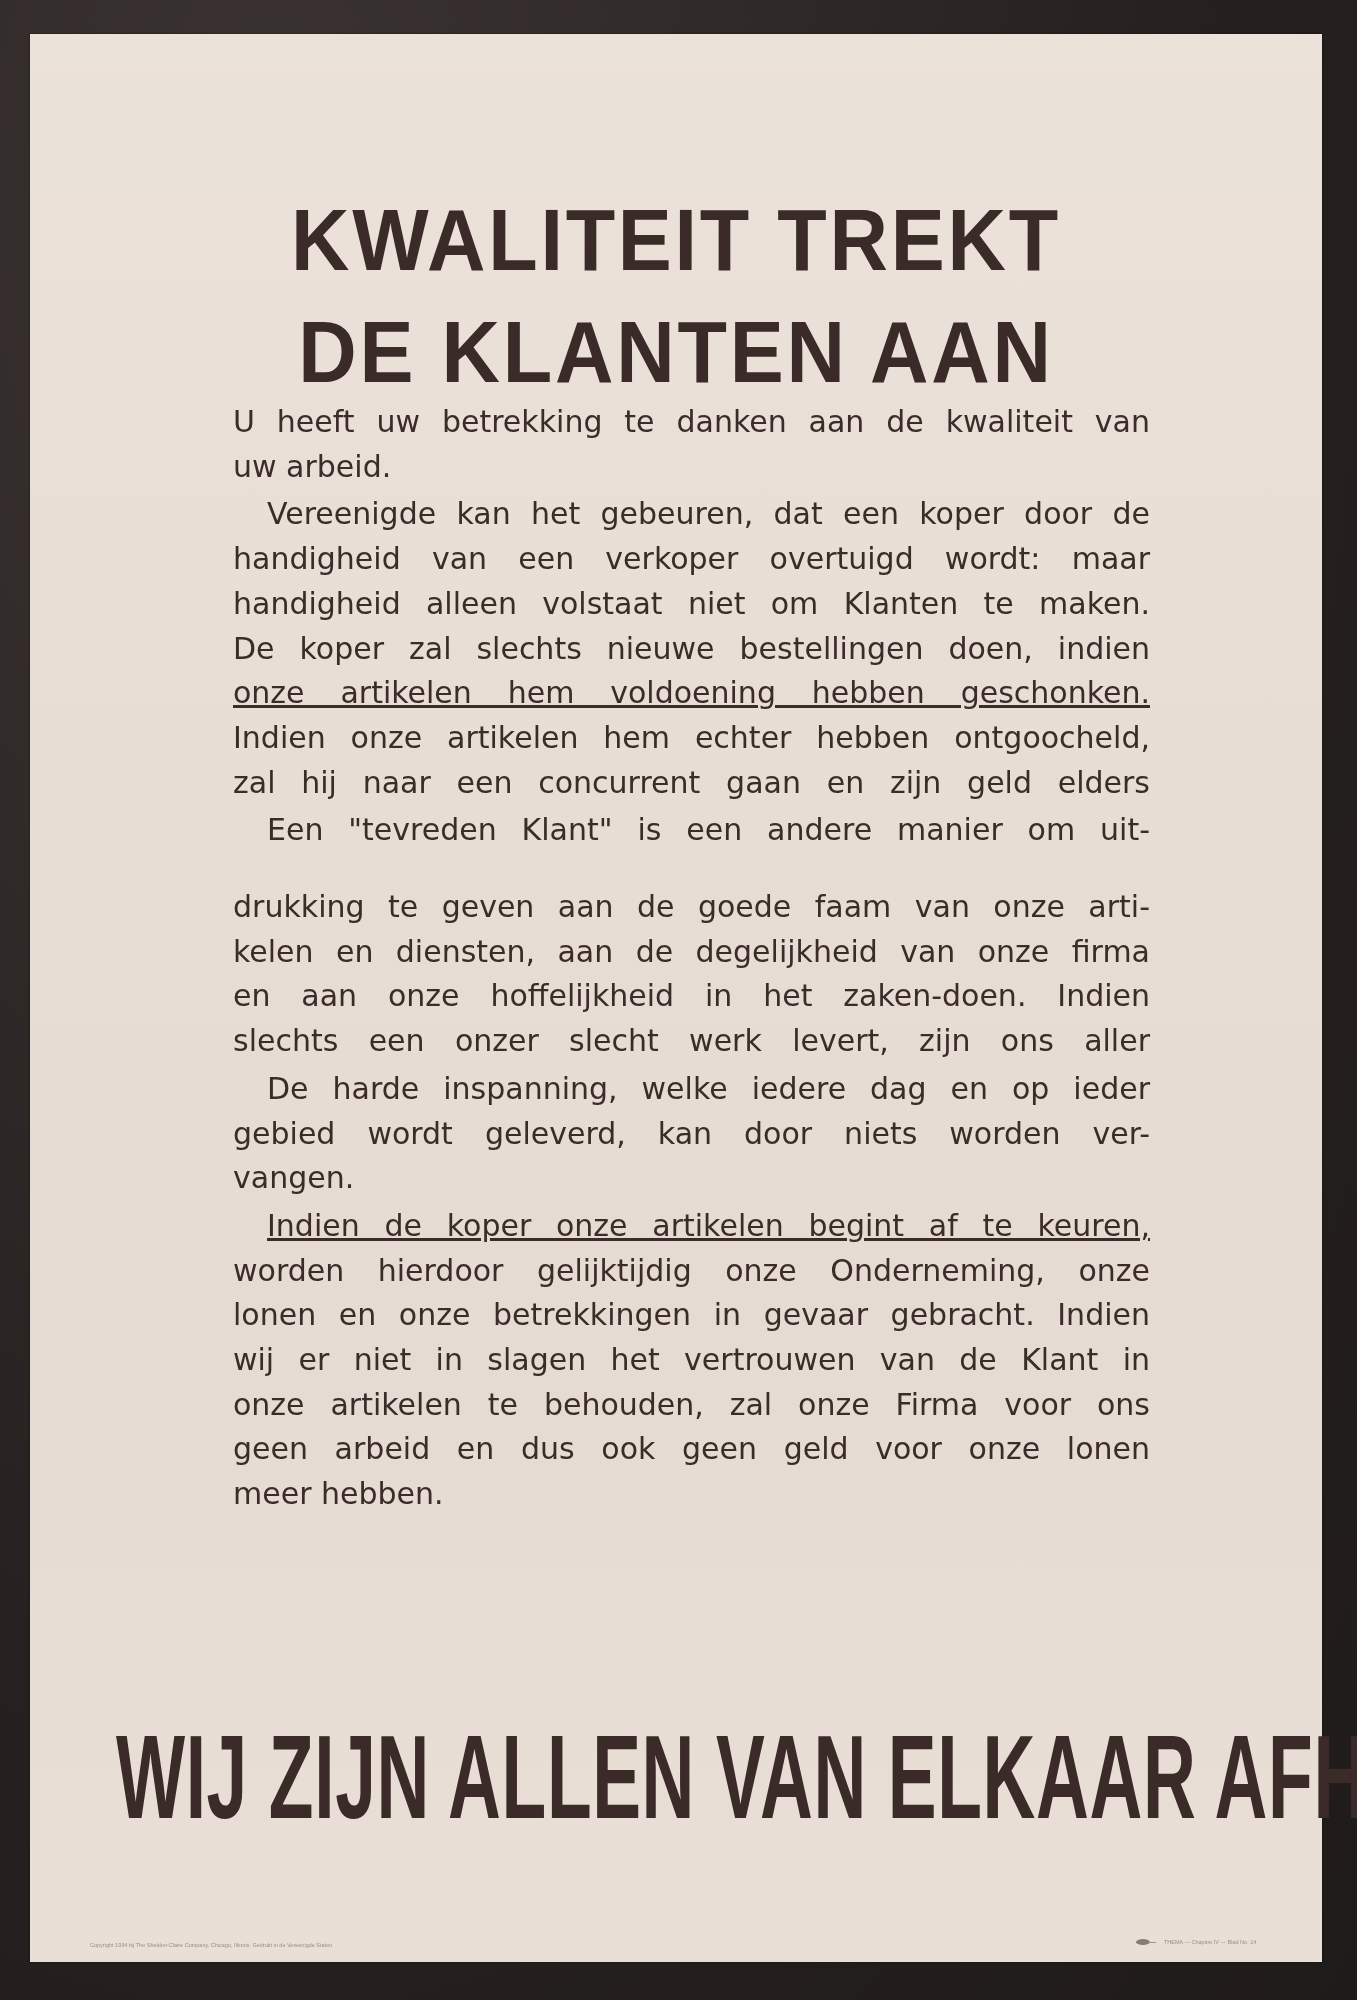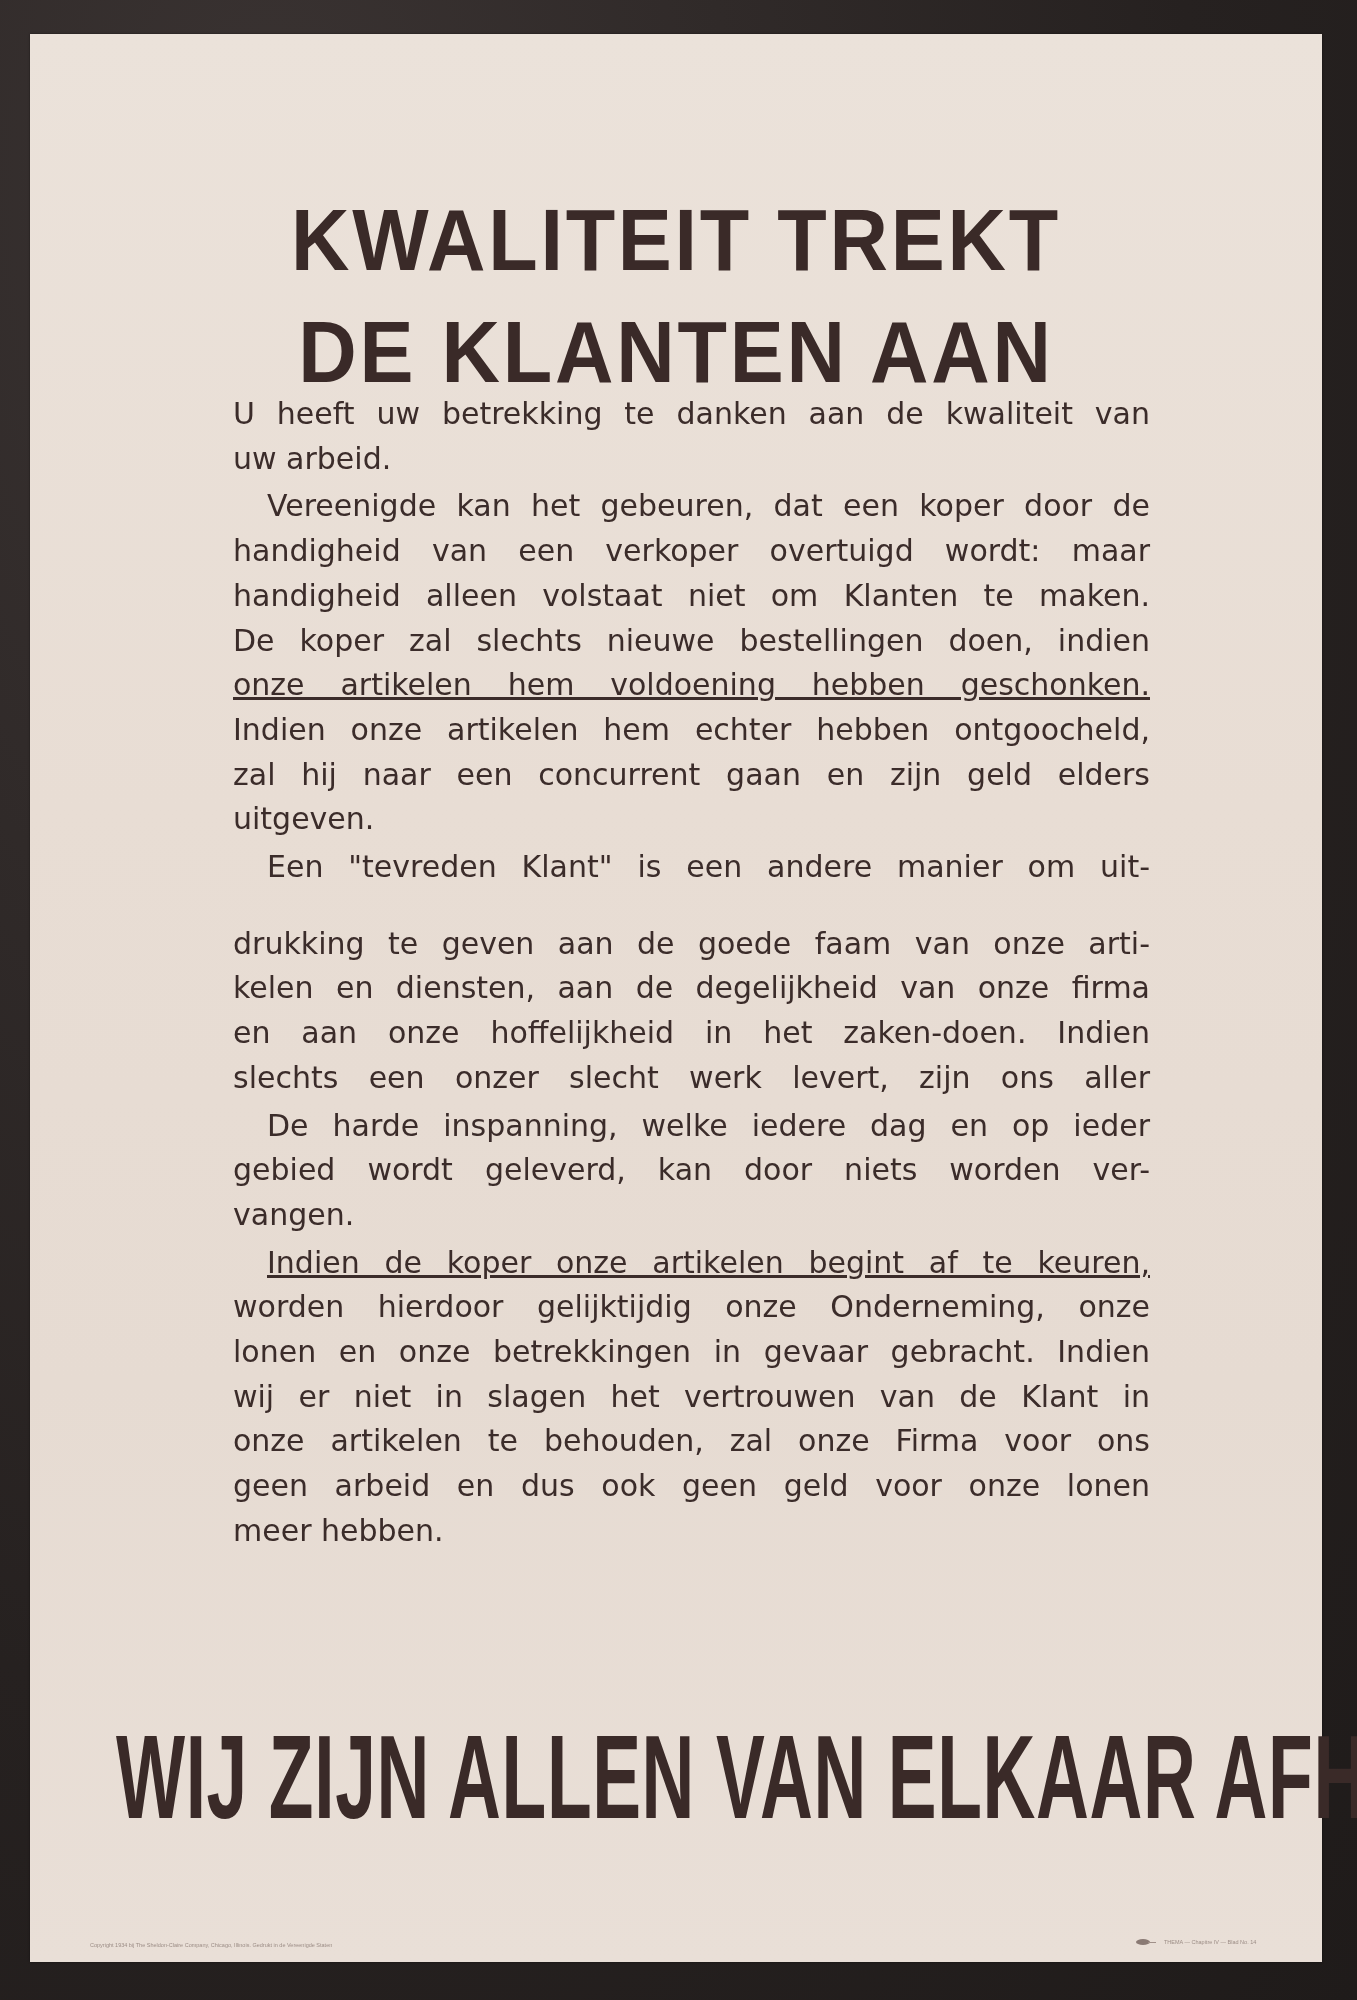--- a/index.html
+++ b/index.html
@@ -137,33 +137,32 @@
 <div class="poster">
 
   <div class="title">
     <div>KWALITEIT TREKT</div>
     <div>DE KLANTEN AAN</div>
   </div>
 
   <div class="body-text">
 
     <div class="para">
-      <span class="line" style="display: block;">U heeft uw betrekking te danken aan de kwaliteit van</span>
+      <span class="line" style="display: block; margin-top: 8px;">U heeft uw betrekking te danken aan de kwaliteit van</span>
       <span class="line last" style="display: block;">uw arbeid.</span>
     </div>
 
     <div class="para">
       <span class="line indent" style="display: block;">Vereenigde kan het gebeuren, dat een koper door de</span>
       <span class="line" style="display: block;">handigheid van een verkoper overtuigd wordt: maar</span>
       <span class="line" style="display: block;">handigheid alleen volstaat niet om Klanten te maken.</span>
       <span class="line" style="display: block;">De koper zal slechts nieuwe bestellingen doen, indien</span>
       <span class="line" style="display: block; text-decoration: underline;">onze artikelen hem voldoening hebben geschonken.</span>
       <span class="line" style="display: block;">Indien onze artikelen hem echter hebben ontgoocheld,</span>
       <span class="line" style="display: block;">zal hij naar een concurrent gaan en zijn geld elders</span>
-      <span class="line last" style="display: block;">uitgeven.</span>
     </div>
 
     <div class="para">
       <span class="line indent" style="display: block;">Een "tevreden Klant" is een andere manier om uit-</span>
       <span class="line" style="display: block; margin-top: 32px;">drukking te geven aan de goede faam van onze arti-</span>
       <span class="line" style="display: block;">kelen en diensten, aan de degelijkheid van onze firma</span>
       <span class="line" style="display: block;">en aan onze hoffelijkheid in het zaken-doen. Indien</span>
       <span class="line" style="display: block;">slechts een onzer slecht werk levert, zijn ons aller</span>
     </div>
 

